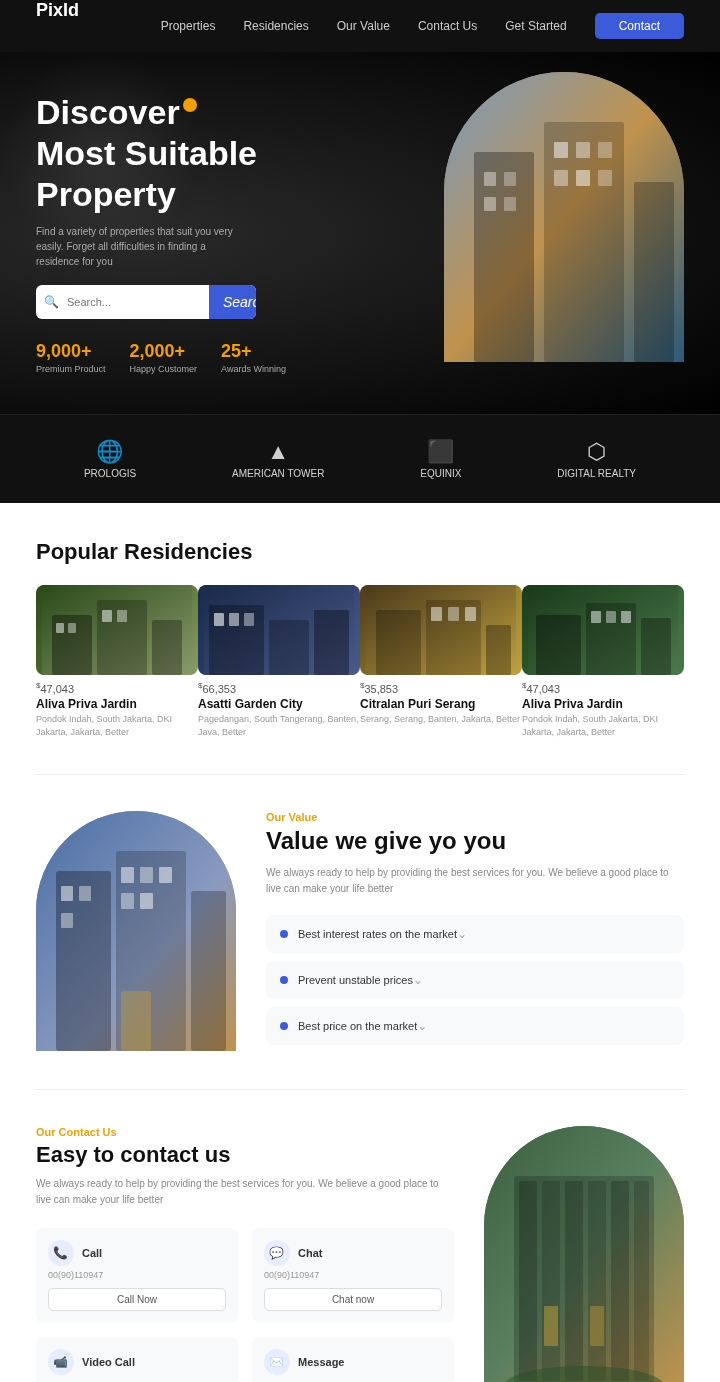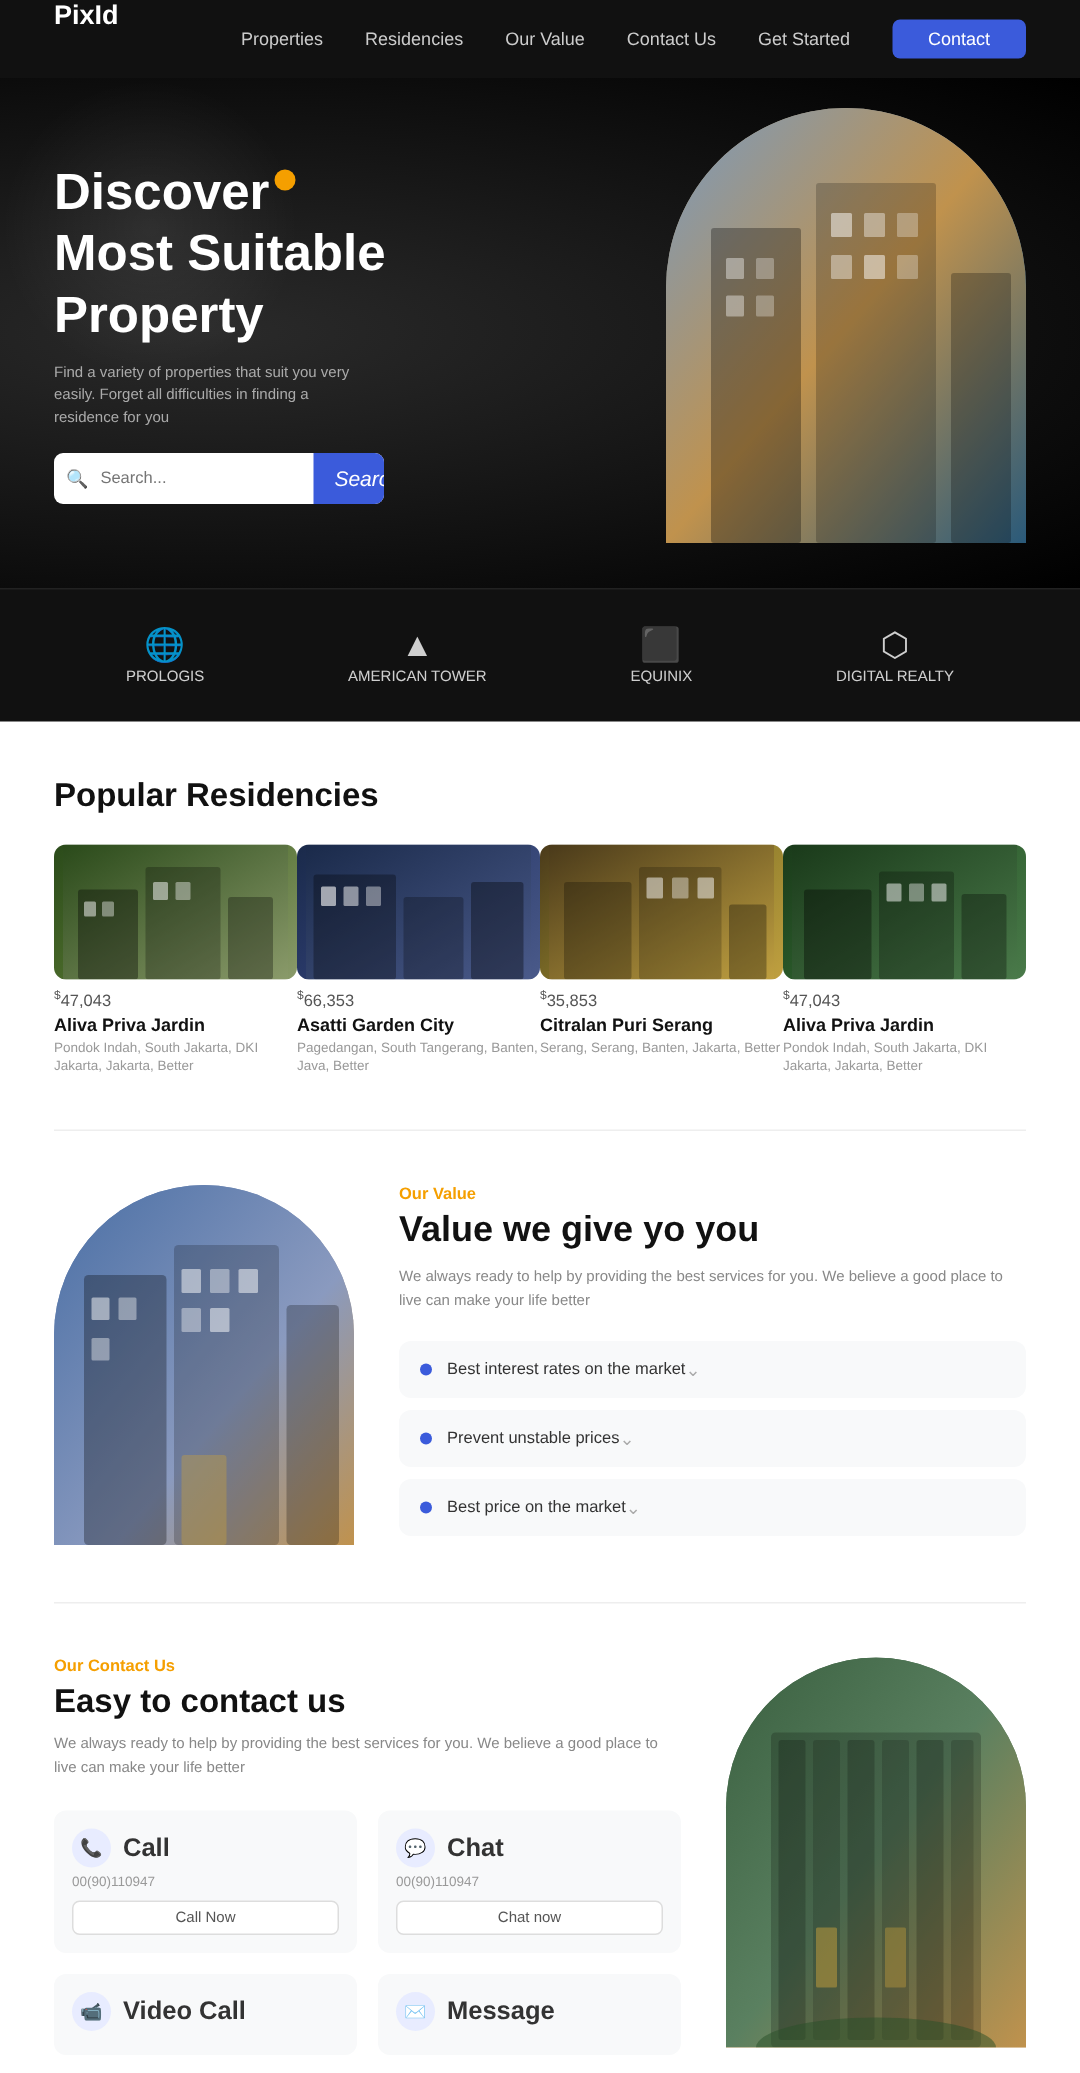--- a/index.html
+++ b/index.html
@@ -239,21 +239,21 @@
     }
     .contact-icon-circle {
       width: 26px; height: 26px;
       background: #e8ecff;
       border-radius: 50%;
       display: flex;
       align-items: center;
       justify-content: center;
       font-size: 12px;
     }
-    .contact-type { font-size: 17px; font-weight: 600; color: #333; }
+    .contact-type { font-size: 11px; font-weight: 600; color: #333; }
     .contact-number { font-size: 9px; color: #999; margin-bottom: 8px; }
     .contact-btn {
       width: 100%;
       background: #fff;
       border: 1px solid #ddd;
       border-radius: 5px;
       padding: 5px;
       font-size: 10px;
       color: #555;
       cursor: pointer;
@@ -303,20 +303,34 @@
     <h1 class="hero-title">
       <span>Discover</span><span class="dot"></span><br>
       <span>Most Suitable</span><br>
       <span>Property</span>
     </h1>
     <p class="hero-subtitle">Find a variety of properties that suit you very easily. Forget all difficulties in finding a residence for you</p>
     <div class="search-bar">
       <div class="search-icon-wrap">🔍</div>
       <input type="text" placeholder="Search..." style="">
       <button>Search</button>
+    </div>
+    <div class="hero-stats">
+      <div class="hero-stat">
+        <div class="stat-num"><span>9,000</span><span style="color:#f59f00">+</span></div>
+        <div class="stat-label">Premium Product</div>
+      </div>
+      <div class="hero-stat">
+        <div class="stat-num"><span>2,000</span><span style="color:#f59f00">+</span></div>
+        <div class="stat-label">Happy Customer</div>
+      </div>
+      <div class="hero-stat">
+        <div class="stat-num"><span>25</span><span style="color:#f59f00">+</span></div>
+        <div class="stat-label">Awards Winning</div>
+      </div>
     </div>
   </div>
   <div class="hero-image">
     <div class="hero-image-inner">
       <svg viewBox="0 0 240 290" xmlns="http://www.w3.org/2000/svg" style="position:absolute;bottom:0;width:100%;height:100%">
         <rect width="240" height="290" fill="url(#heroGrad)"></rect>
         <defs>
           <linearGradient id="heroGrad" x1="0" y1="0" x2="1" y2="1">
             <stop offset="0%" stop-color="#7a9abf"></stop>
             <stop offset="50%" stop-color="#c0924d"></stop>

